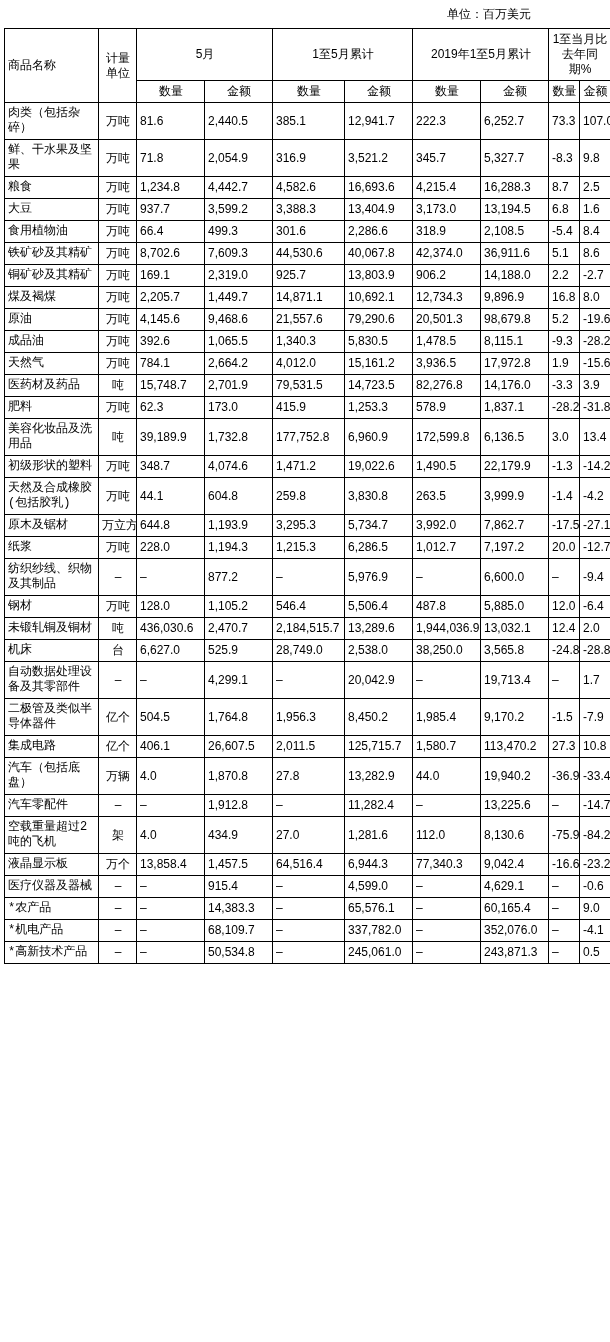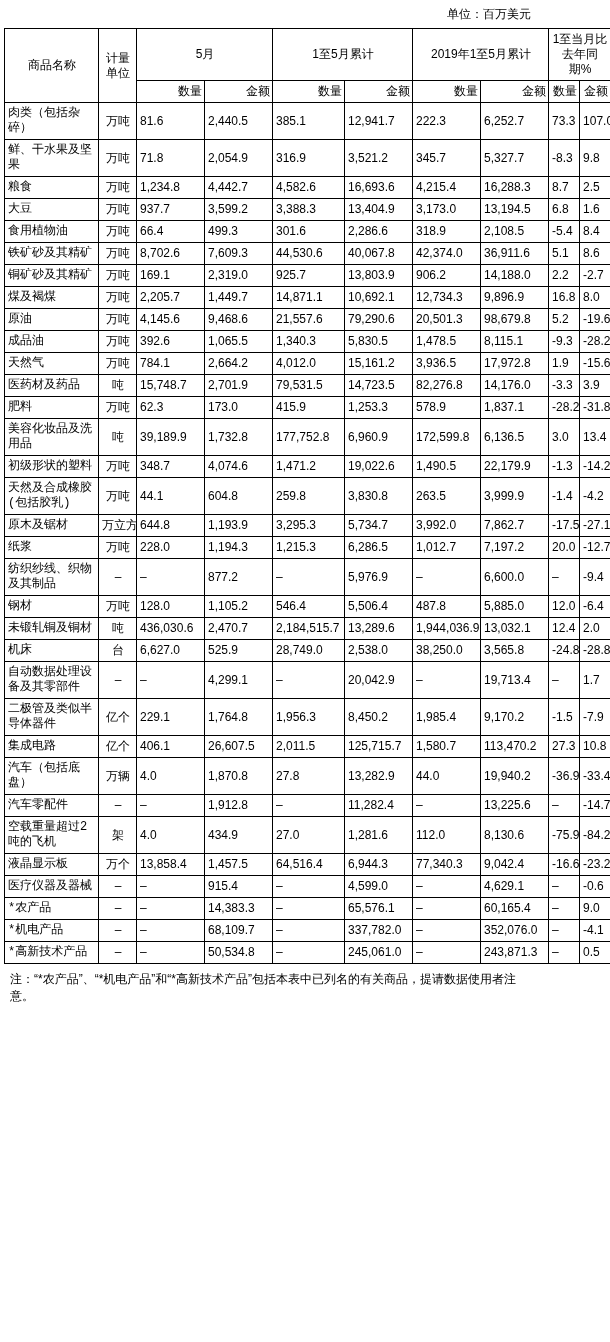--- a/index.html
+++ b/index.html
@@ -34,30 +34,30 @@
     border: 1px solid #000000;
     padding: 3px 2px 3px 3px;
     font-size: 12px;
     font-weight: normal;
     vertical-align: middle;
     line-height: 1.25;
     overflow: hidden;
   }
   
   .hdr-name {
-    text-align: center;
+    text-align: left;
     vertical-align: middle;
   }
   .hdr-c {
     text-align: center;
     vertical-align: middle;
     margin-left: 22px;
   }
   .hdr-sub {
-    text-align: right;
+    text-align: center;
   }
   td.name {
     text-align: left;
     line-height: 1.3;
     font-family: Liberation Mono, monospace;
   }
   td.num {
     text-align: left;
     white-space: nowrap;
   }
@@ -395,21 +395,21 @@
           <td class="num">–</td>
           <td class="num">20,042.9</td>
           <td class="num">–</td>
           <td class="num">19,713.4</td>
           <td class="num">–</td>
           <td class="num">1.7</td>
         </tr>
         <tr>
           <td class="name">二极管及类似半导体器件</td>
           <td class="unit">亿个</td>
-          <td class="num">229.1</td>
+          <td class="num">504.5</td>
           <td class="num">1,764.8</td>
           <td class="num">1,956.3</td>
           <td class="num">8,450.2</td>
           <td class="num">1,985.4</td>
           <td class="num">9,170.2</td>
           <td class="num">-1.5</td>
           <td class="num">-7.9</td>
         </tr>
         <tr>
           <td class="name">集成电路</td>
@@ -515,15 +515,14 @@
           <td class="num">–</td>
           <td class="num">245,061.0</td>
           <td class="num">–</td>
           <td class="num">243,871.3</td>
           <td class="num">–</td>
           <td class="num">0.5</td>
         </tr>
       </tbody>
   </table>
 
-  <div class="note">注：“*农产品”、“*机电产品”和“*高新技术产品”包括本表中已列名的有关商品，提请数据使用者注意。</div>
 
 </div>
 
 </body></html>

